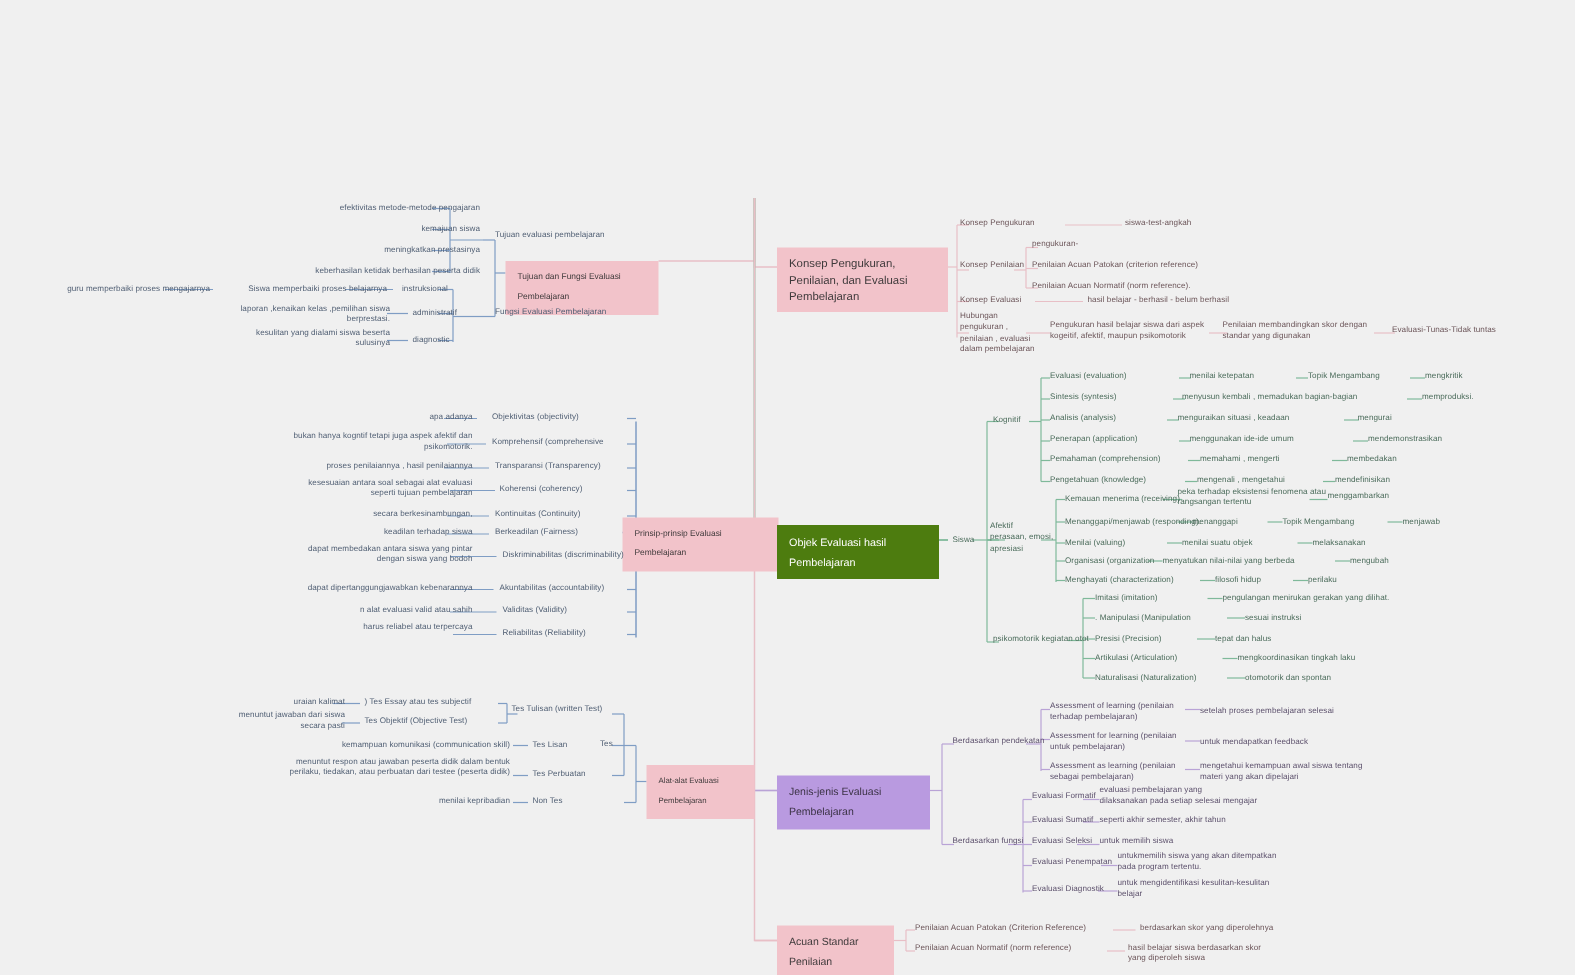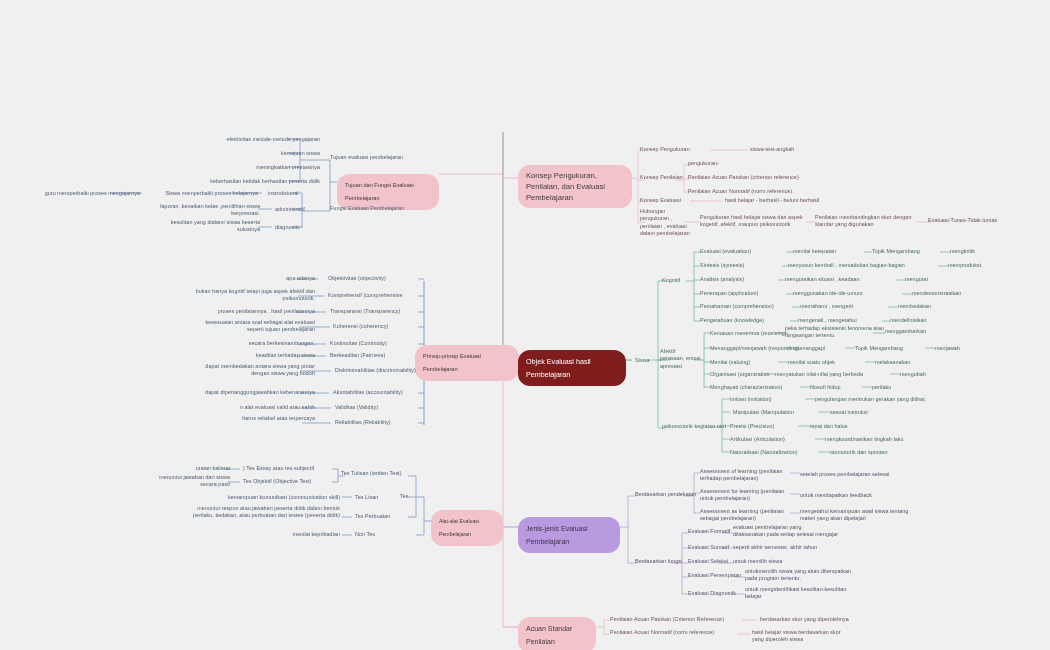--- a/index.html
+++ b/index.html
@@ -26,28 +26,28 @@
     line-height:16px;
     text-align:center;
     display:flex;align-items:center;justify-content:center;
     border-radius:3px;
     padding:4px 6px;
     letter-spacing:0.2px;
   }
 
   
   .main-chip{
-    border-radius:12px;
+    border-radius:0;
     padding:5px 8px;
     display:flex;align-items:center;
     line-height:13px;
   }
   .chip-pink{background:#f2c3ca;color:#3f3a3b;}
   .chip-pink-lg{background:#f2c3ca;color:#3f3a3b;}
-  .chip-green{background:#7f1d1d;color:#ffffff;}
+  .chip-green{background:#4d7c0f;color:#ffffff;}
   .chip-purple{background:#b99ae0;color:#3b3245;}
 
   
   .leaf{
     position:absolute;
     font-size:5.4px;
     line-height:7.4px;
     color:#4a4a4a;
     white-space:pre-line;
     letter-spacing:0.05px;

